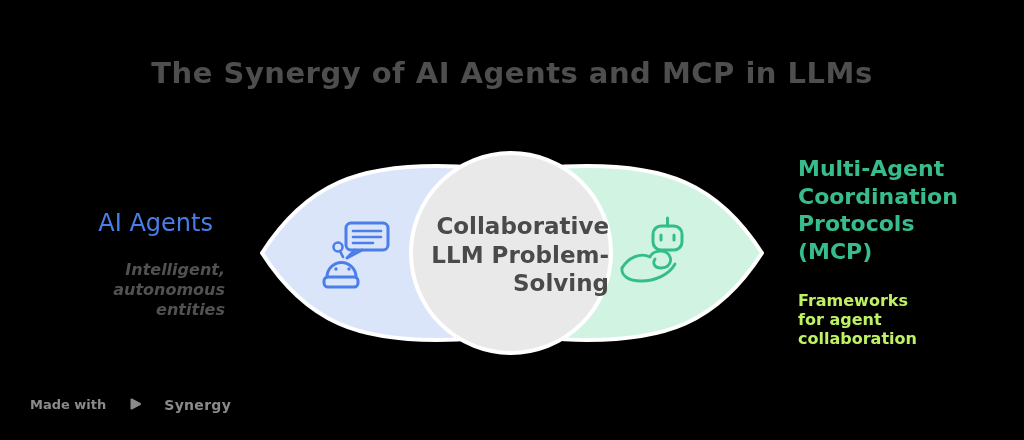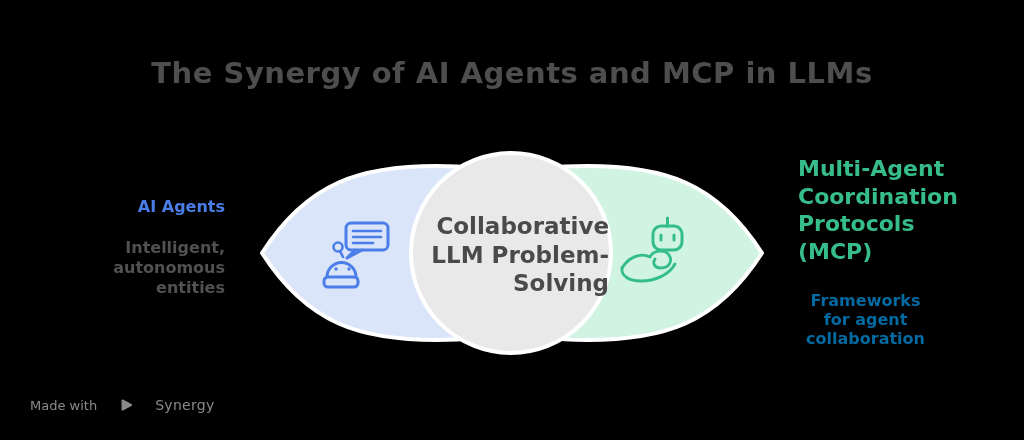--- a/index.html
+++ b/index.html
@@ -35,33 +35,34 @@
     left: 0;
   }
   .left-block {
     position: absolute;
     left: 40px;
     top: 198px;
     width: 185px;
     text-align: right;
   }
   .left-block .heading {
-    font-size: 16px;
-    font-weight: bold;
+    font-size: 24px;
+    font-weight: normal;
     color: #4a7de8;
     line-height: 1.15;
-    margin: 0;
+    margin: 12px;
   }
   .left-block .desc {
     margin: 22px 0 0 auto;
     width: 112px;
     font-size: 16px;
     font-weight: bold;
     color: #515151;
     line-height: 1.25;
+    font-style: italic;
   }
   .center-label {
     position: absolute;
     left: 413px;
     top: 196px;
     width: 196px;
     height: 118px;
     display: flex;
     align-items: center;
     justify-content: center;
@@ -84,33 +85,32 @@
     color: #36bd8b;
     line-height: 1.25;
     margin: 0;
     width: 155px;
   }
   .right-block .desc {
     margin: 26px 0 0 0;
     width: 135px;
     font-size: 16px;
     font-weight: bold;
-    color: #0369a1;
+    color: #bef264;
     line-height: 1.2;
-    text-align: center;
   }
   .footer {
     position: absolute;
     left: 30px;
     top: 397px;
     display: flex;
-    align-items: center;
+    align-items: flex-start;
     gap: 22px;
     font-size: 13px;
-    font-weight: normal;
+    font-weight: bold;
     color: #8a8a8a;
   }
   .footer .brand {
     font-size: 14px;
     letter-spacing: 0.3px;
   }
   .logo-icon {
     display: inline-flex;
     align-items: center;
   }

